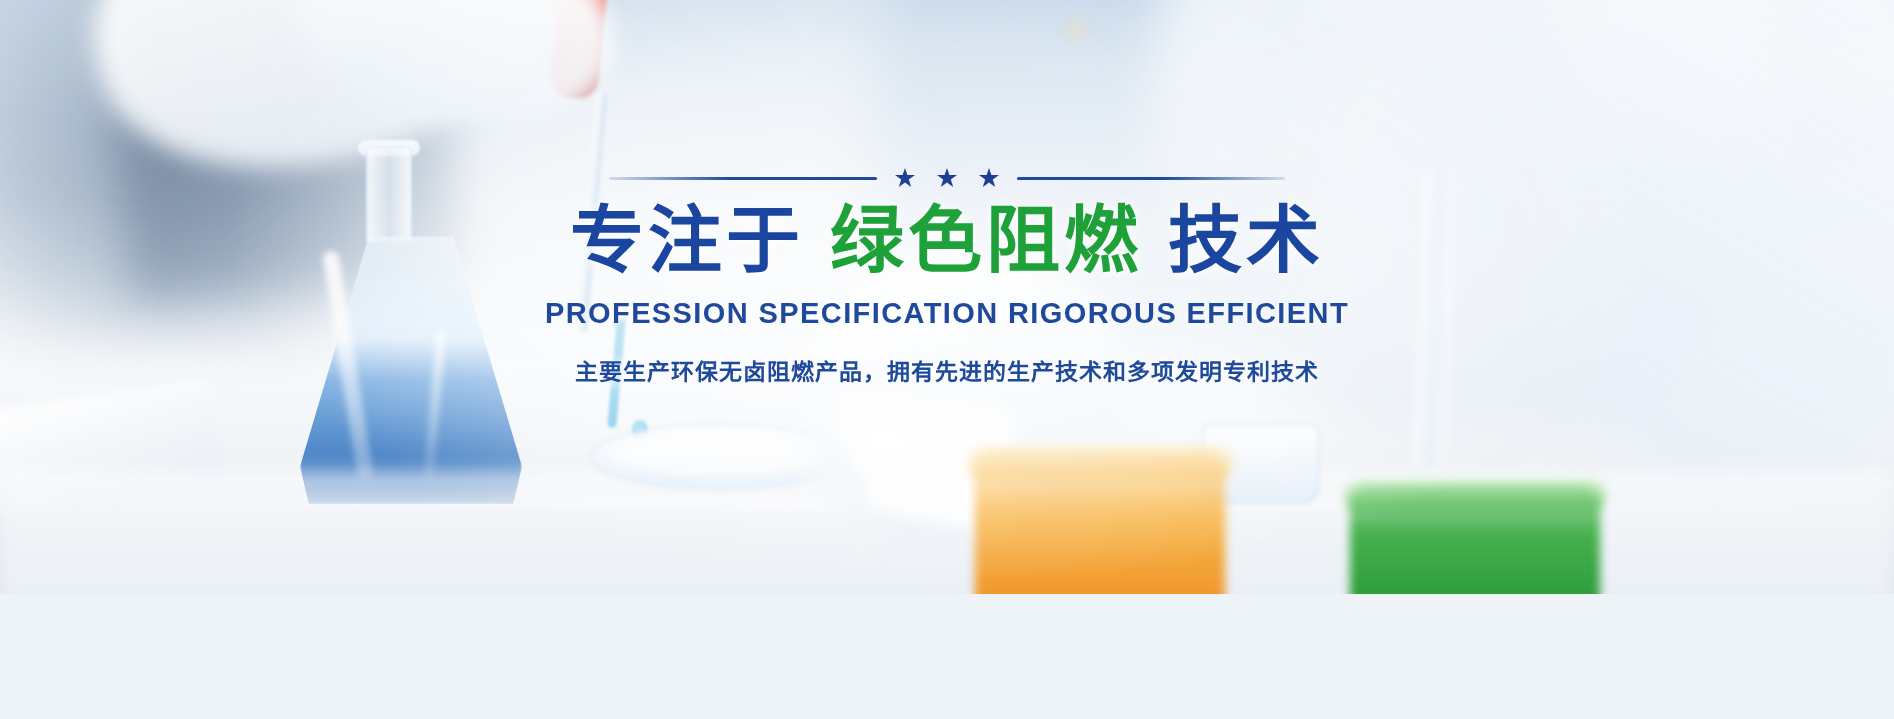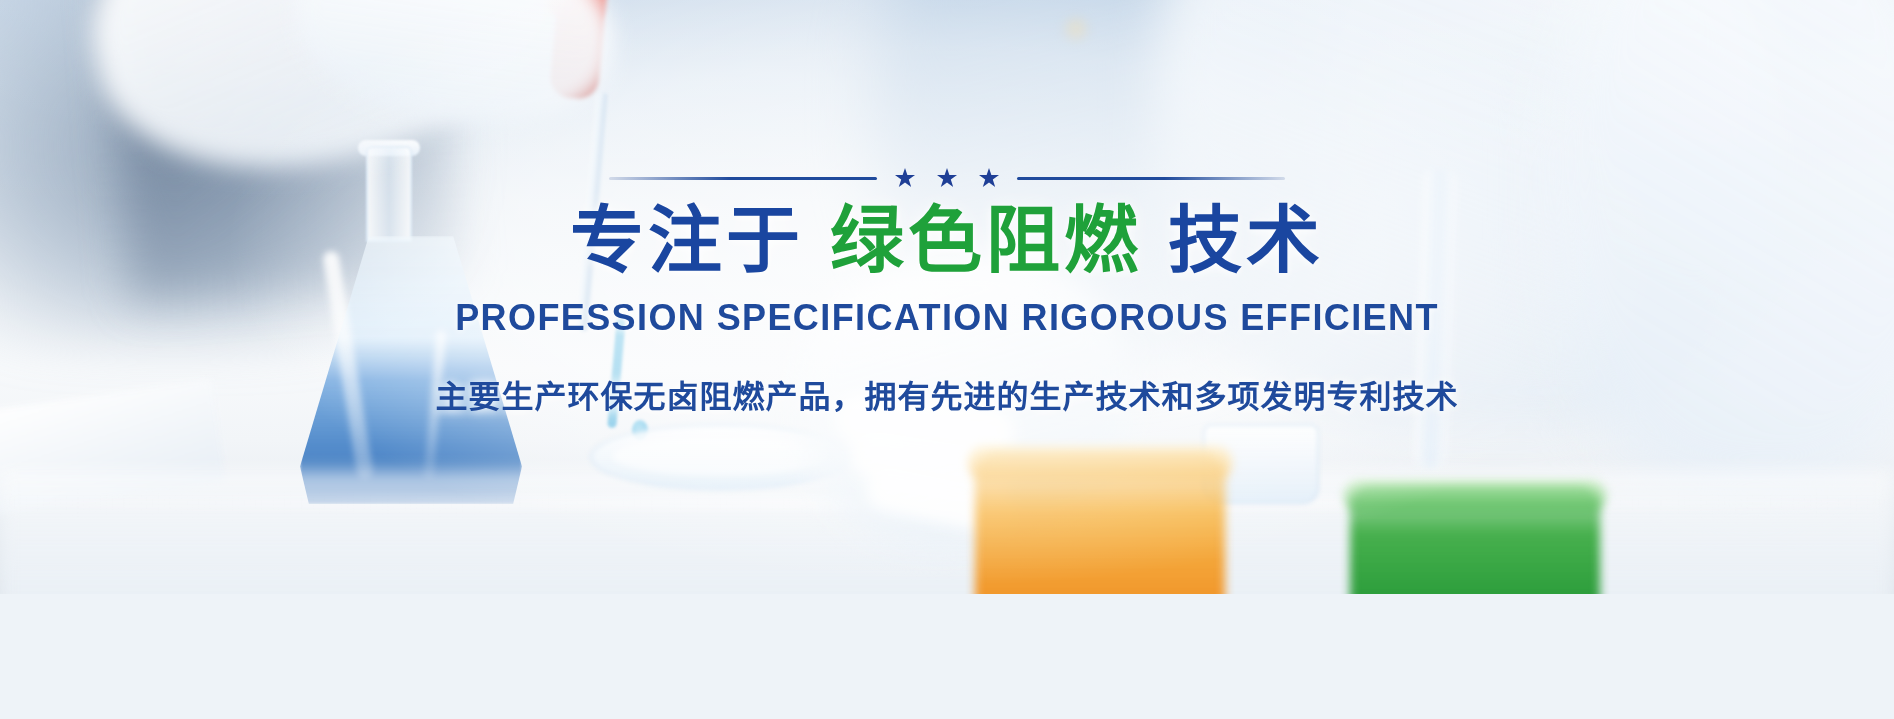--- a/index.html
+++ b/index.html
@@ -320,31 +320,31 @@
     line-height:1.12;
     white-space:nowrap;
     text-shadow:0 2px 8px rgba(255,255,255,.85), 0 0 22px rgba(255,255,255,.6);
   }
   .hl-blue  { color:#1a46a0; }
   .hl-green { color:#1fa13a; }
   .hl-gap   { display:inline-block; width:26px; }
 
   .subtitle {
     margin-top:14px;
-    font-size:36px;
+    font-size:29px;
     font-weight:700;
     letter-spacing:1.4px;
     color:#1f4a9c;
     white-space:nowrap;
     text-shadow:0 1px 6px rgba(255,255,255,.9);
   }
 
   .tagline {
-    margin-top:32px;
-    font-size:32px;
+    margin-top:23px;
+    font-size:23px;
     font-weight:600;
     letter-spacing:1px;
     color:#1f4a9c;
     white-space:nowrap;
     text-shadow:0 1px 8px rgba(255,255,255,.95), 0 0 16px rgba(255,255,255,.8);
   }
 </style>
 </head>
 <body>
 

